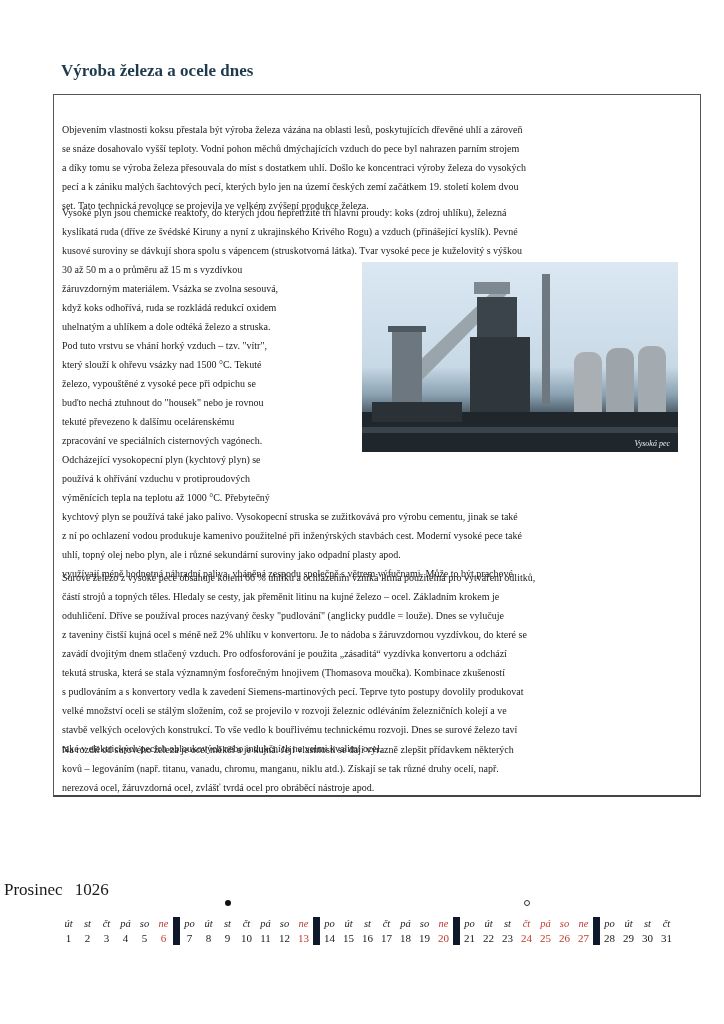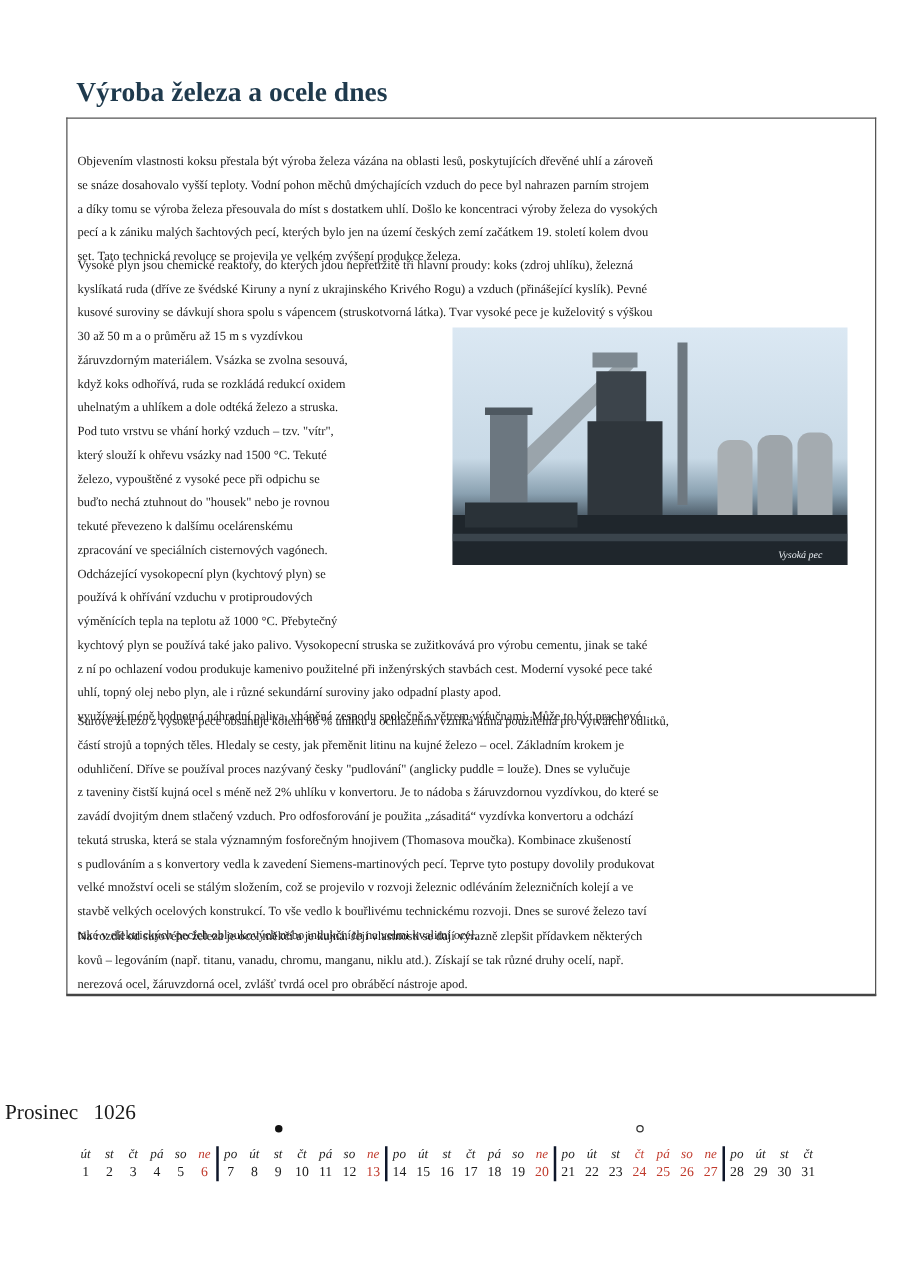--- a/index.html
+++ b/index.html
@@ -1,42 +1,42 @@
 <!DOCTYPE html>
 <html><head>
 <meta charset="utf-8">
 <style>
   html, body { margin: 0; padding: 0; background: #ffffff; }
   body { width: 724px; height: 1024px; position: relative; overflow: hidden;
          font-family: "Liberation Serif", serif; color: #1a1a1a; }
-  .title { position: absolute; left: 61px; top: 61px; font-size: 22px; font-weight: bold;
+  .title { position: absolute; left: 61px; top: 61px; font-size: 17px; font-weight: bold;
            color: #1f3a4d; margin: 0; }
   .frame { position: absolute; left: 53px; top: 94px; width: 648px; height: 703px;
            border: 1px solid #555; border-bottom: 2px solid #444; box-sizing: border-box; }
   .para { position: absolute; left: 62px; width: 630px; font-size: 10px; line-height: 19px;
           margin: 0; text-align: justify; }
   .para .ln { display: block; white-space: nowrap; text-align: left; }
   .p1 { top: 120px; }
   .p2 { top: 203px; }
   .p3 { top: 568px; }
   .p4 { top: 740px; }
   .photo { position: absolute; left: 362px; top: 262px; width: 316px; height: 190px;
            overflow: hidden; background: linear-gradient(#dbe8f3, #c8d9e6 55%, #8aa1b1 70%, #2b3640 85%, #1c2228); }
   .photo svg { display: block; }
-  .photo-caption { position: absolute; right: 20px; bottom: 4px; font-size: 8px; color: #e8edf2;
+  .photo-caption { position: absolute; right: 8px; bottom: 4px; font-size: 8px; color: #e8edf2;
                    font-style: italic; }
   .cal-title { position: absolute; left: 0; width: 724px; top: 880px; text-align: left;
                font-size: 17px; }
   .cal-title span { margin: 0 4px; }
   .cal { position: absolute; left: 59px; top: 917px; display: flex; }
   .day { width: 19px; text-align: center; font-size: 10.5px; line-height: 14px; position: relative; }
   .day .wd { display: block; font-style: italic; }
   .day .dn { display: block; font-size: 11px; }
   .day.red { color: #c0392b; }
-  .day.sep { border-left: 2px solid #0f172a; }
+  .day.sep { border-left: 7px solid #0f172a; }
   .moon { position: absolute; top: -17px; left: 50%; transform: translateX(-50%);
           width: 6px; height: 6px; border-radius: 50%; }
   .moon.full { background: #111; }
   .moon.new { border: 1px solid #333; box-sizing: border-box; }
 </style>
 </head>
 <body>
 
 <h1 class="title">Výroba železa a ocele dnes</h1>
 

